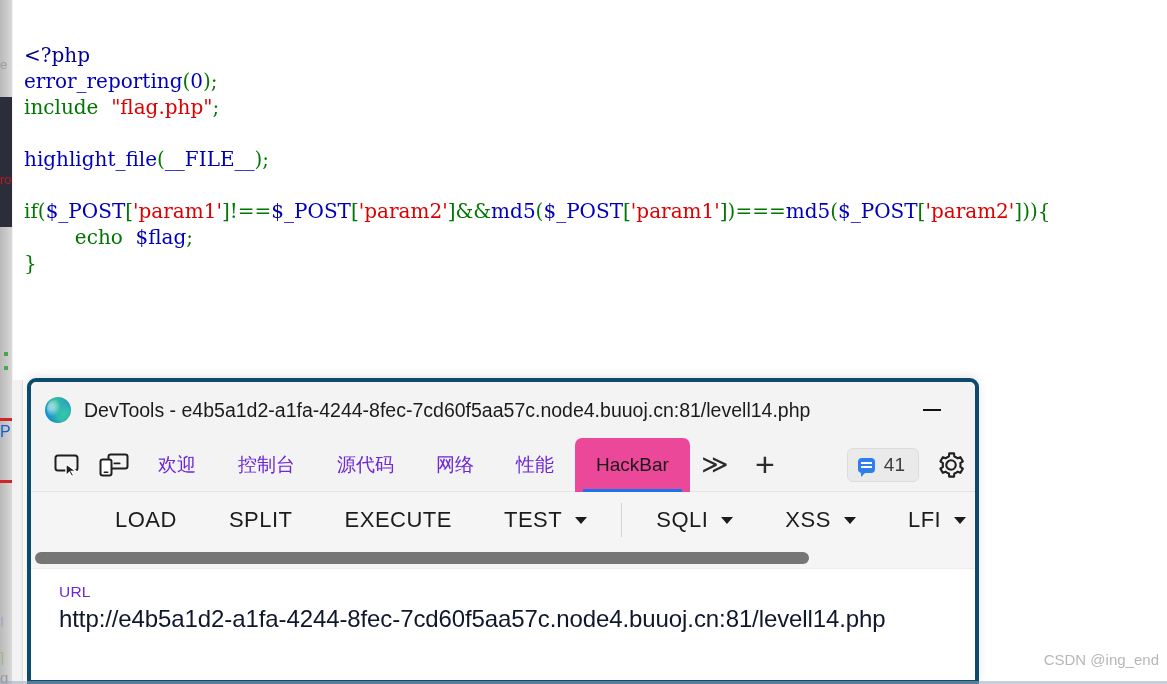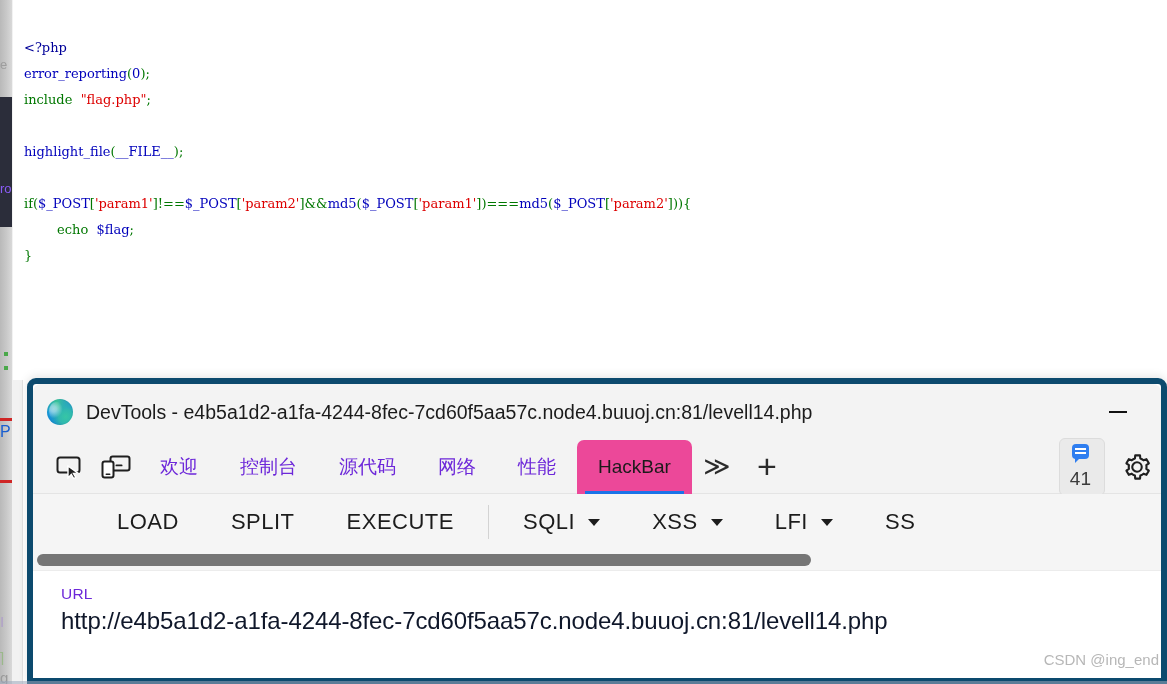--- a/index.html
+++ b/index.html
@@ -37,21 +37,21 @@
     left: 0;
     width: 12px;
     font-size: 13px;
     color: #9a9a9a;
     font-family: "Liberation Sans", sans-serif;
     line-height: 1;
     overflow: hidden;
     white-space: nowrap;
   }
   .bg-strip-frag.f1 { top: 58px; color: #9d9d9d; }
-  .bg-strip-frag.f2 { top: 182px; color: #8b5cf6; }
+  .bg-strip-frag.f2 { top: 173px; color: #b91c1c; }
   .bg-strip-frag.f3 { top: 424px; color: #1a5fd0; font-size: 16px; }
   .bg-strip-frag.f4 { top: 614px; color: #b0a0c8; font-size: 15px; }
   .bg-strip-frag.f5 { top: 650px; color: #9ab88a; font-size: 15px; }
   .bg-strip-frag.f6 { top: 670px; color: #9a9a9a; font-size: 15px; }
   .bg-mark-red {
     position: absolute; left: 0; width: 12px; height: 3px; background: #cf2626;
   }
   .bg-dot { position: absolute; left: 4px; width: 4px; height: 4px; }
 
   .bg-left-panel {
@@ -67,40 +67,40 @@
     position: absolute;
     left: 13px; top: 0;
     width: 1154px; height: 380px;
     background: #ffffff;
   }
   .code-block {
     position: absolute;
     left: 11px;
     top: 22px;
     font-family: "DejaVu Serif", "Liberation Serif", serif;
-    font-size: 13px;
+    font-size: 20px;
     line-height: 26px;
     white-space: pre;
     letter-spacing: 0px;
   }
   .tok-tag    { color: #000099; }
   .tok-kw     { color: #007700; }
   .tok-fn     { color: #0000bb; }
   .tok-str    { color: #dd0000; }
   .tok-var    { color: #0000bb; }
   .tok-punct  { color: #007700; }
   .tok-def    { color: #000000; }
 
   
   .devtools {
     position: absolute;
     left: 27px; top: 378px;
-    width: 1140px; height: 306px;
+    width: 952px; height: 306px;
     background: #ffffff;
-    border: 6px solid #0c4a6e;
+    border: 4px solid #0c4a6e;
     border-top-left-radius: 9px;
     border-top-right-radius: 9px;
     box-shadow: 0 -2px 10px rgba(0,0,0,0.10);
     overflow: hidden;
     box-sizing: border-box;
   }
 
   .dt-titlebar {
     position: relative;
     height: 56px;
@@ -204,21 +204,20 @@
     height: 54px;
     display: flex; align-items: center;
   }
   .dt-badge {
     display: flex; align-items: center; gap: 9px;
     background: #eaeaea;
     border: 1px solid #dcdcdc;
     border-radius: 6px;
     padding: 5px 13px 5px 10px;
     margin-right: 12px;
-    flex-direction: column;
   }
   .dt-badge .bub {
     width: 17px; height: 15px;
     background: #2f7ef0;
     border-radius: 4px;
     position: relative;
   }
   .dt-badge .bub::before {
     content:"";
     position:absolute; left:3px; top:4px;
@@ -420,20 +419,24 @@
     <div class="hb-toolbar">
       <div class="hb-btn">
           <span>LOAD</span>
         </div>
       <div class="hb-btn">
           <span>SPLIT</span>
         </div>
       <div class="hb-btn">
           <span>EXECUTE</span>
         </div>
+      <div class="hb-btn">
+          <span>TEST</span>
+          <i class="caret"></i>
+        </div>
       <div class="hb-sep"></div>
       <div class="hb-btn">
           <span>SQLI</span>
           <i class="caret"></i>
         </div>
       <div class="hb-btn">
           <span>XSS</span>
           <i class="caret"></i>
         </div>
       <div class="hb-btn">

